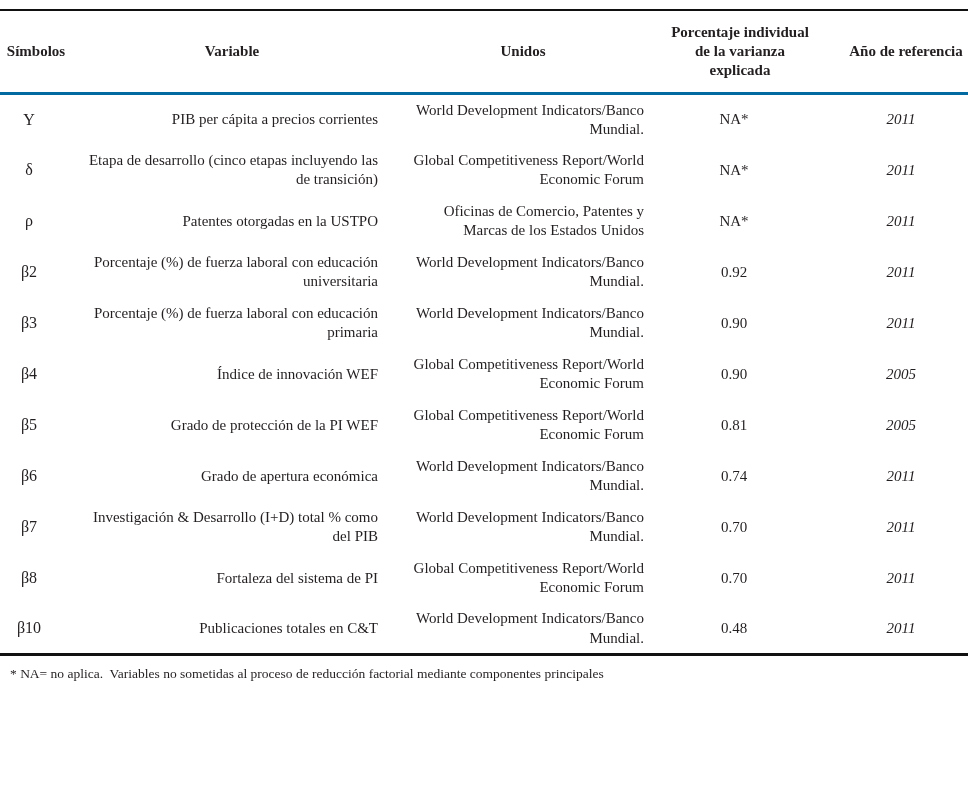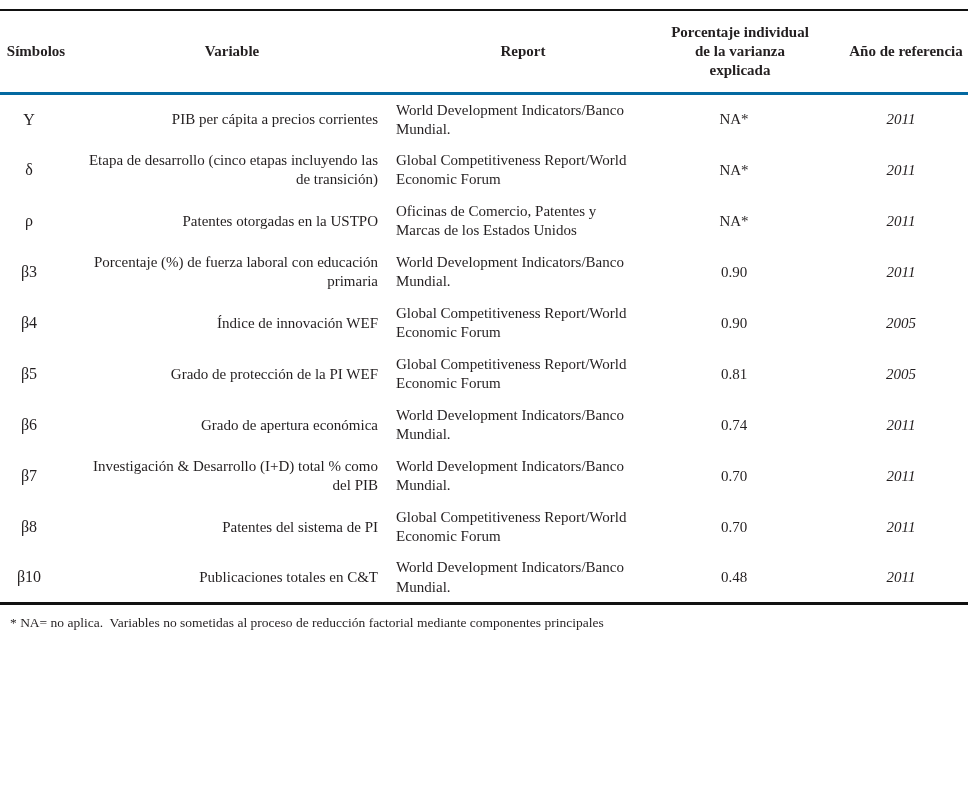--- a/index.html
+++ b/index.html
@@ -43,21 +43,21 @@
 
   tbody td {
     font-size: 15px;
     line-height: 1.28;
     vertical-align: middle;
     height: 51px;
     padding: 4px 8px;
   }
   td.t-sym { text-align: center; font-size: 16px; padding-left: 0; padding-right: 14px; }
   td.t-var { text-align: right; padding-left: 10px; padding-right: 14px; }
-  td.t-src { text-align: left; padding-left: 4px; padding-right: 10px; }
+  td.t-src { text-align: right; padding-left: 4px; padding-right: 10px; }
   td.t-pct { text-align: center; padding-right: 34px; }
   td.t-yr  { text-align: center; padding-right: 14px; font-style: italic; }
 
   .footnote {
     font-size: 13.5px;
     line-height: 1.2;
     padding: 10px 10px 0 10px;
     white-space: pre-wrap;
   }
   .source-line {
@@ -75,21 +75,21 @@
       <col class="c-sym">
         <col class="c-var">
         <col class="c-src">
         <col class="c-pct">
         <col class="c-yr">
     </colgroup>
     <thead>
       <tr>
         <th class="h-sym">Símbolos</th>
         <th class="h-var">Variable</th>
-        <th class="h-src">Report</th>
+        <th class="h-src">Unidos</th>
         <th class="h-pct">Porcentaje individual de la varianza explicada</th>
         <th class="h-yr">Año de referencia</th>
       </tr>
     </thead>
     <tbody>
     <tr>
       <td class="t-sym">Υ</td>
       <td class="t-var">PIB per cápita a precios corrientes</td>
       <td class="t-src">World Development Indicators/Banco Mundial.</td>
       <td class="t-pct">NA*</td>
@@ -106,20 +106,27 @@
 
     <tr>
       <td class="t-sym">ρ</td>
       <td class="t-var">Patentes otorgadas en la USTPO</td>
       <td class="t-src">Oficinas de Comercio, Patentes y Marcas de los Estados Unidos</td>
       <td class="t-pct">NA*</td>
       <td class="t-yr">2011</td>
     </tr>
 
 
+    <tr>
+      <td class="t-sym">β2</td>
+      <td class="t-var">Porcentaje (%) de fuerza laboral con educación universitaria</td>
+      <td class="t-src">World Development Indicators/Banco Mundial.</td>
+      <td class="t-pct">0.92</td>
+      <td class="t-yr">2011</td>
+    </tr>
 
     <tr>
       <td class="t-sym">β3</td>
       <td class="t-var">Porcentaje (%) de fuerza laboral con educación primaria</td>
       <td class="t-src">World Development Indicators/Banco Mundial.</td>
       <td class="t-pct">0.90</td>
       <td class="t-yr">2011</td>
     </tr>
 
     <tr>
@@ -149,21 +156,21 @@
     <tr>
       <td class="t-sym">β7</td>
       <td class="t-var">Investigación &amp; Desarrollo (I+D) total % como del PIB</td>
       <td class="t-src">World Development Indicators/Banco Mundial.</td>
       <td class="t-pct">0.70</td>
       <td class="t-yr">2011</td>
     </tr>
 
     <tr>
       <td class="t-sym">β8</td>
-      <td class="t-var">Patentes del sistema de PI</td>
+      <td class="t-var">Fortaleza del sistema de PI</td>
       <td class="t-src">Global Competitiveness Report/World Economic Forum</td>
       <td class="t-pct">0.70</td>
       <td class="t-yr">2011</td>
     </tr>
 
 
     <tr>
       <td class="t-sym">β10</td>
       <td class="t-var">Publicaciones totales en C&amp;T</td>
       <td class="t-src">World Development Indicators/Banco Mundial.</td>

